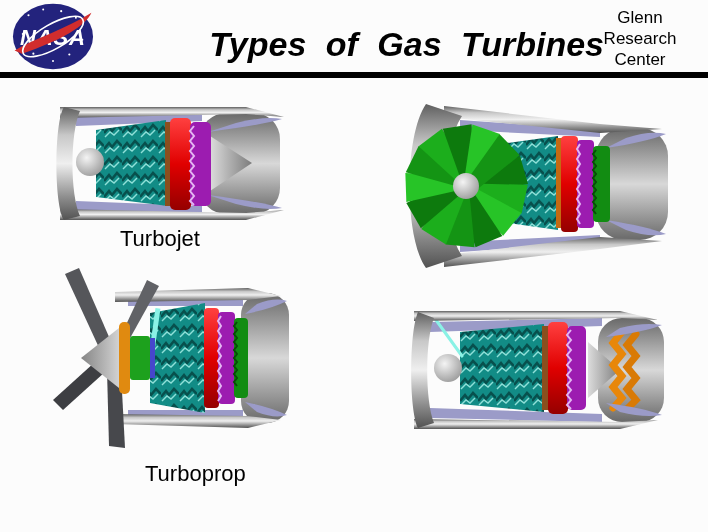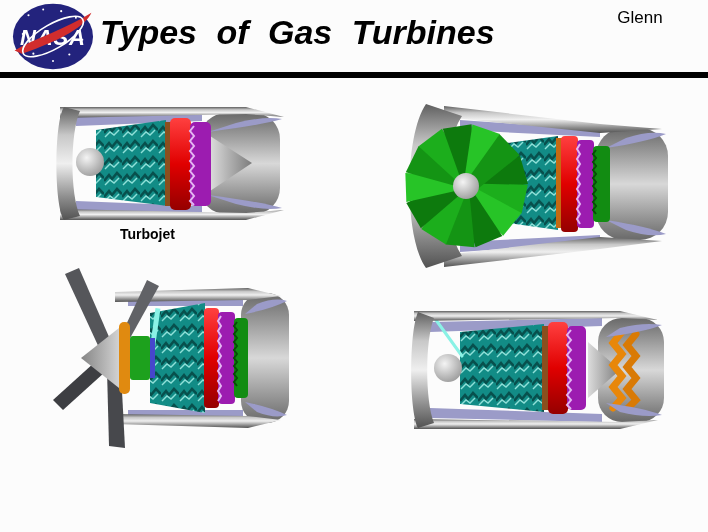--- a/index.html
+++ b/index.html
@@ -1,26 +1,26 @@
 <!DOCTYPE html>
 <html><head>
 <meta charset="utf-8">
 <style>
   *{margin:0;padding:0;box-sizing:border-box}
   html,body{width:708px;height:532px}
   body{position:relative;background:#fcfcfc;font-family:"Liberation Sans",sans-serif;overflow:hidden;color:#000}
   .stage{position:absolute;left:0;top:0;width:708px;height:532px;background:#fcfcfc}
   .logo{position:absolute;left:12px;top:3px}
-  .title{position:absolute;left:100px;right:104px;top:13px;text-align:left;
+  .title{position:absolute;left:100px;right:104px;top:25px;text-align:right;
          font-size:34px;font-weight:bold;font-style:italic;word-spacing:10px;letter-spacing:0;white-space:nowrap}
   .org{position:absolute;top:7px;right:12px;width:112px;text-align:center;
        font-size:17px;font-weight:normal;line-height:21px}
   .rule{position:absolute;left:0;top:72px;width:708px;height:6px;background:#000}
   .fig{position:absolute;line-height:0}
-  .lbl{position:absolute;font-size:14px;font-weight:bold;white-space:nowrap}
+  .lbl{position:absolute;font-size:22px;font-weight:normal;white-space:nowrap}
   .lbl.wide{word-spacing:6px}
   #fig-turbojet{left:50px;top:106px}
   #fig-turbofan{left:400px;top:102px}
   #fig-turboprop{left:53px;top:258px}
   #fig-afterburner{left:406px;top:310px}
   #lbl-turbojet{left:120px;top:226px}
   #lbl-turbofan{left:503px;top:277px}
   #lbl-turboprop{left:145px;top:461px}
   #lbl-afterburner{left:430px;top:459px}
 </style>
@@ -83,20 +83,22 @@
     </g>
     <text x="50" y="52" text-anchor="middle" font-size="27" font-weight="bold" font-style="italic" letter-spacing="1" fill="#ffffff">NASA</text>
     <path d="M3,58 C30,42 62,34 97,12 C90,28 60,46 12,62 Z" fill="#d22d2d"></path>
     <ellipse cx="50" cy="41" rx="42" ry="15" fill="none" stroke="#ffffff" stroke-width="2" transform="rotate(-30 50 41)"></ellipse>
   </svg>
 
   <div class="title">Types of Gas Turbines</div>
 
   <div class="org">
     <div>Glenn</div>
+    <div>Research</div>
+    <div>Center</div>
   </div>
 
   <div class="rule"></div>
 
   <div class="fig" id="fig-turbojet">
     <svg width="238" height="115" viewBox="0 0 238 115">
       <rect x="150" y="7" width="80" height="101" rx="26" fill="url(#g-inner)"></rect>
       <path d="M186,17 Q214,10 232,13 Q212,19 158,26 Z" fill="#9b9bc8"></path>
       <path d="M186,98 Q214,105 232,102 Q212,96 158,89 Z" fill="#9b9bc8"></path>
       <polygon points="160,30 202,57 160,85" fill="url(#g-cone)"></polygon>
@@ -190,20 +192,21 @@
         <polygon points="54,112 68,114 72,190 56,188" fill="#47484c"></polygon>
       </g>
       <polygon points="28,100 66,70 66,130" fill="url(#g-coneL)"></polygon>
       <g>
         <rect x="66" y="64" width="11" height="72" rx="5" fill="#e08a10"></rect>
         <rect x="77" y="78" width="20" height="44" rx="3" fill="#1da11d"></rect>
         <rect x="97" y="80" width="5" height="40" fill="#4646cc"></rect>
       </g>
     </svg>
   </div>
+  <div class="lbl" id="lbl-turboprop">Turboprop</div>
 
   <div class="fig" id="fig-afterburner">
     <svg width="262" height="138" viewBox="0 0 262 138">
       <rect x="192" y="8" width="66" height="104" rx="24" fill="url(#g-inner)"></rect>
       <polygon points="182,32 214,60 182,88" fill="url(#g-cone)"></polygon>
       <g stroke-linecap="round" fill="none">
         <path d="M216,22 l-9,11 9,11 -9,11 9,11 -9,11 9,11 -9,10" stroke="#e8870a" stroke-width="7"></path>
         <path d="M230,24 l-9,11 9,11 -9,11 9,11 -9,11 9,11 -9,9" stroke="#d97a05" stroke-width="7"></path>
       </g>
       <path d="M214,18 Q238,12 256,15 Q238,22 200,27 Z" fill="#9b9bc8"></path>

